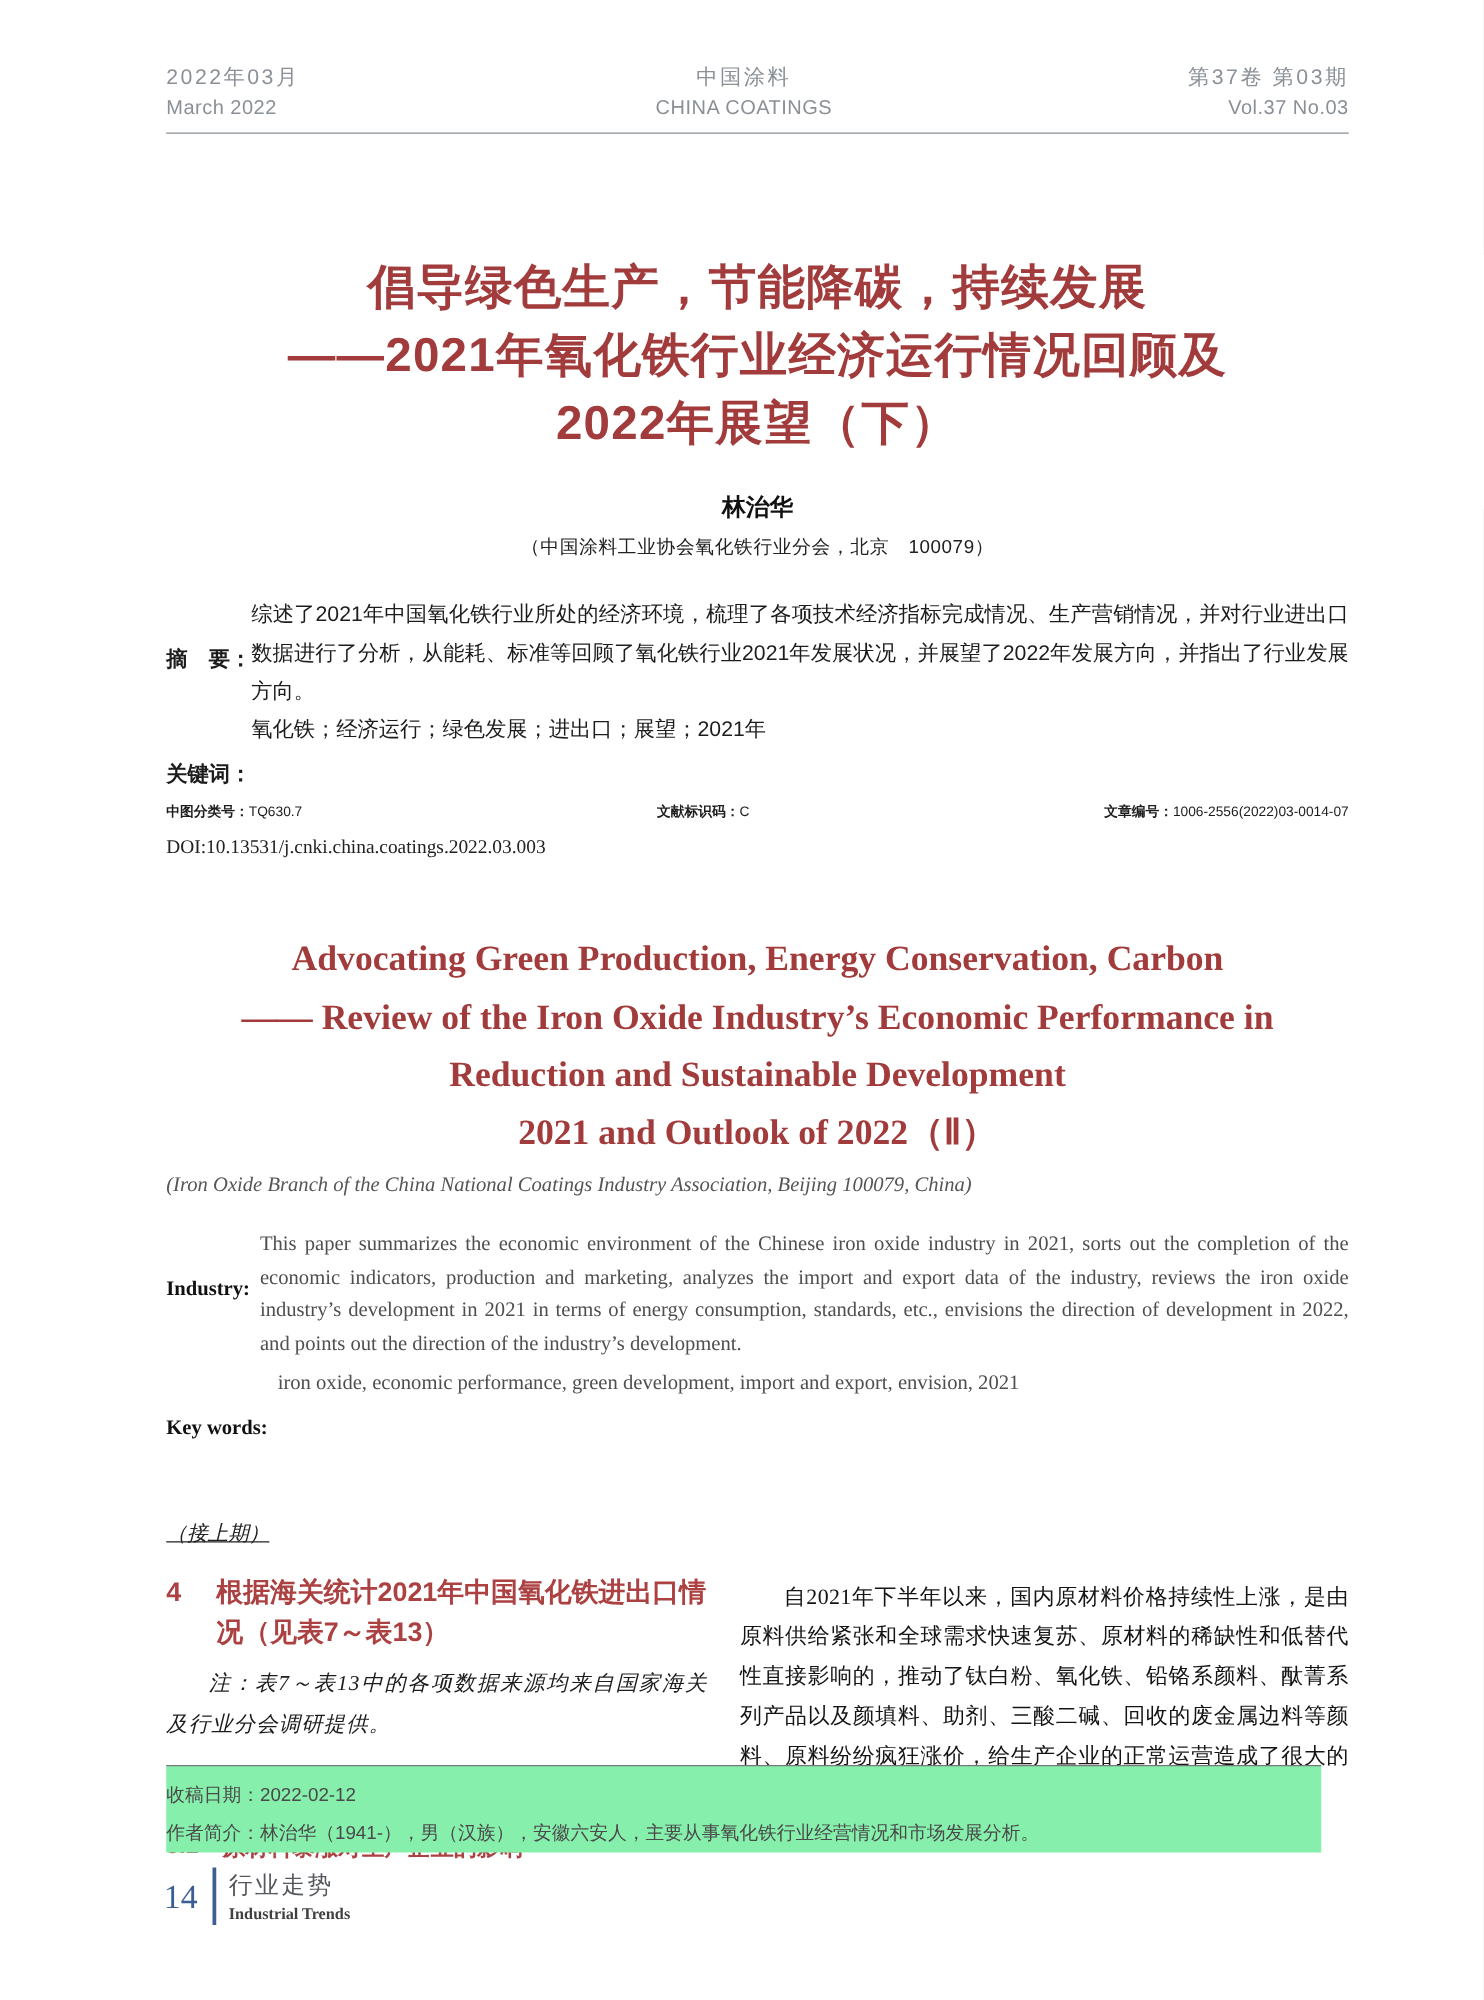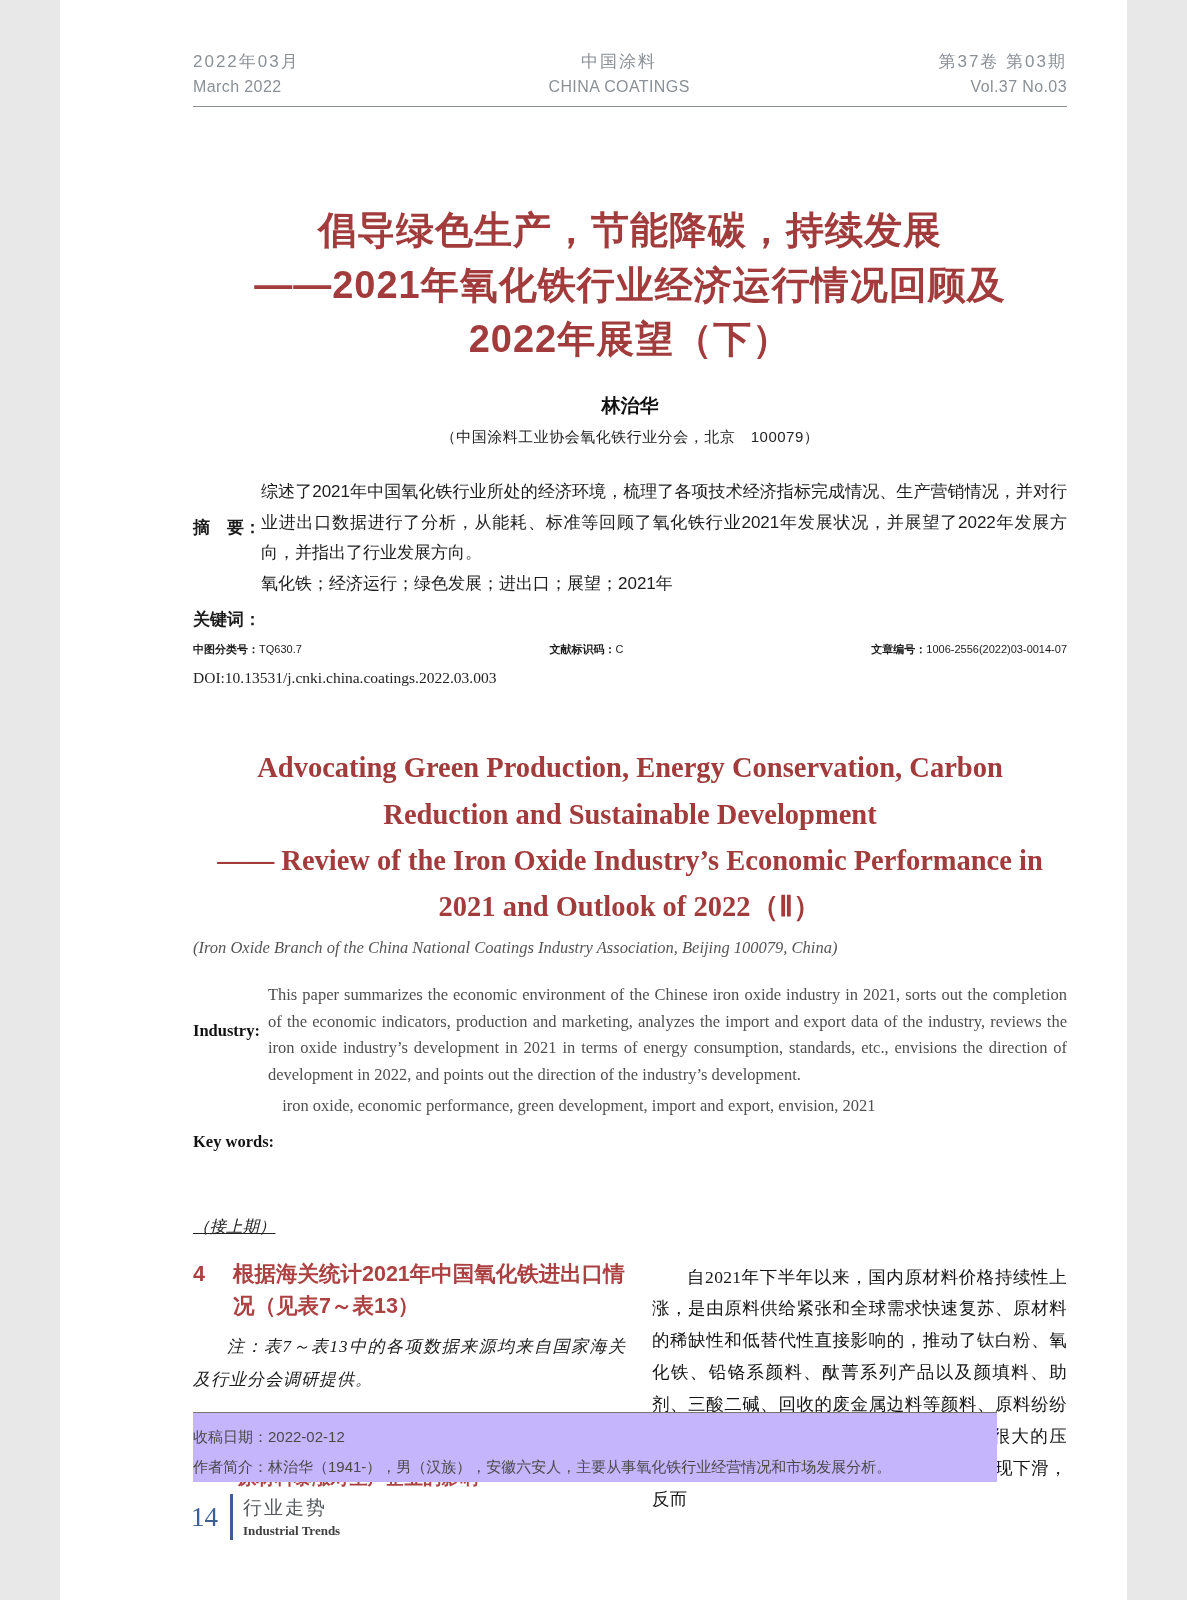--- a/index.html
+++ b/index.html
@@ -1,23 +1,23 @@
 <!DOCTYPE html>
 <html style="--title-red: #A23B3B; --heading-red: #AC4142; --footer-blue: #3C5E92; --header-gray: #8A9096;"><head>
 <meta charset="utf-8">
 <style>
   html,body{margin:0;padding:0;background:#e8e8e8;}
   .page{
     position:relative;
-    width:1067px;height:1600px;
+    width:1187px;height:1600px;
     margin:0 auto;
     background:#ffffff;
     overflow:hidden;
     box-sizing:border-box;
-    padding:50px 60px 0 133px;
+    padding:50px 108px 0 133px;
     font-family:"Liberation Serif", serif;
     color:#1c1c1c;
   }
   
   .page-header{display:flex;justify-content:space-between;align-items:flex-end;color:var(--header-gray,#8A9096);}
   .ph-col{line-height:1.45;}
   .ph-col.center{text-align:center;}
   .ph-col.right{text-align:right;}
   .ph-cn{font-family:"Liberation Sans",sans-serif;font-size:17px;letter-spacing:2px;}
   .ph-en{font-family:"Liberation Sans",sans-serif;font-size:16px;letter-spacing:.4px;}
@@ -62,21 +62,21 @@
   .sec-h1 .sec-num{width:40px;flex:none;}
   .sec-h1 .sec-title{flex:1;}
   .sec-h1.s5{margin-top:24px;}
   .sec-h2{display:flex;margin-top:12px;font-family:"Liberation Sans",sans-serif;font-weight:700;font-size:18.5px;color:var(--heading-red,#AC4142);}
   .sec-h2 .sec-num{width:45px;flex:none;}
   .note-kaiti{margin:8px 0 0 0;font-family:"Liberation Serif",serif;font-style:italic;font-size:17px;line-height:1.95;text-indent:2em;text-align:justify;letter-spacing:1px;}
   .body-text{margin:4px 0 0 0;font-family:"Liberation Serif",serif;font-size:17.5px;line-height:1.82;text-indent:2em;text-align:justify;letter-spacing:.3px;color:#141414;}
   
   .footnote-block{
     position:absolute;left:133px;right:130px;top:1412px;
-    border-top:1px solid #777;padding-top:9px;background:#c4b5fd;
+    border-top:1px solid #777;padding-top:9px;background:#86efac;
     font-family:"Liberation Sans",sans-serif;font-size:15px;color:#4a4a4a;line-height:2.0;
   }
   
   .page-footer{position:absolute;left:131px;top:1494px;display:flex;align-items:center;}
   .pagenum{font-family:"Liberation Serif",serif;font-size:27px;color:var(--footer-blue,#3C5E92);}
   .vbar{width:3px;height:46px;background:var(--footer-blue,#3C5E92);margin:0 10px 0 12px;}
   .col-name .cn{font-family:"Liberation Sans",sans-serif;font-size:19px;color:#55585c;letter-spacing:2px;}
   .col-name .en{font-family:"Liberation Serif",serif;font-weight:700;font-size:13px;color:#404040;margin-top:2px;}
 </style>
 </head>
@@ -121,22 +121,22 @@
     <div class="meta-row">
       <span><b>中图分类号：</b><span>TQ630.7</span></span>
       <span><b>文献标识码：</b><span>C</span></span>
       <span><b>文章编号：</b><span>1006-2556(2022)03-0014-07</span></span>
     </div>
     <div class="doi">DOI:10.13531/j.cnki.china.coatings.2022.03.003</div>
   </div>
 
   <h2 class="title-en">
     <span class="t-line">Advocating Green Production, Energy Conservation, Carbon</span>
+    <span class="t-line">—— Review of the Iron Oxide Industry’s Economic Performance in</span>
     <span class="t-line">Reduction and Sustainable Development</span>
-    <span class="t-line">—— Review of the Iron Oxide Industry’s Economic Performance in</span>
     <span class="t-line">2021 and Outlook of 2022（Ⅱ）</span>
   </h2>
 
   <div class="affil-en">(Iron Oxide Branch of the China National Coatings Industry Association, Beijing 100079, China)</div>
 
   <div class="en-meta">
     <div class="hang-row">
       <span class="lab">Industry:</span>
       <span class="txt">This paper summarizes the economic environment of the Chinese iron oxide industry in 2021, sorts out the completion of the economic indicators, production and marketing, analyzes the import and export data of the industry, reviews the iron oxide industry’s development in 2021 in terms of energy consumption, standards, etc., envisions the direction of development in 2022, and points out the direction of the industry’s development.</span>
     </div>

